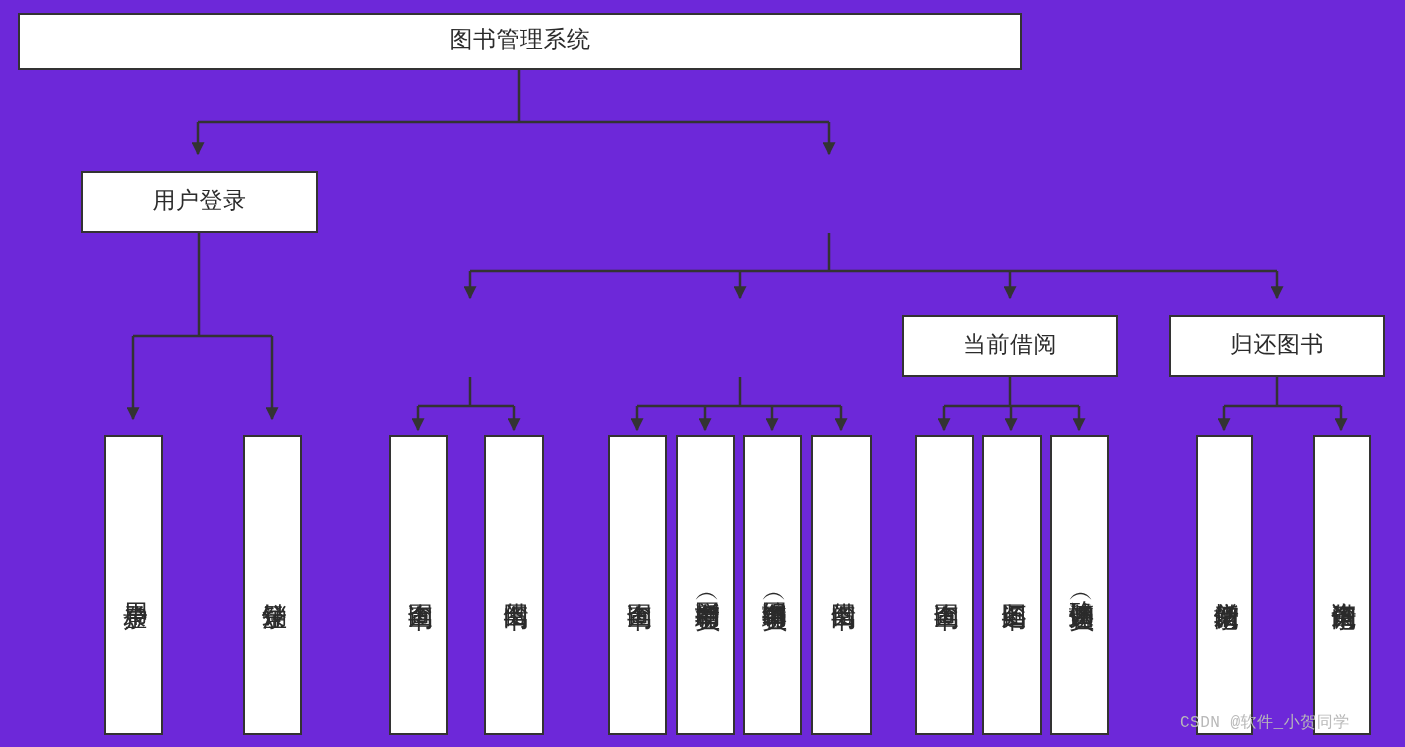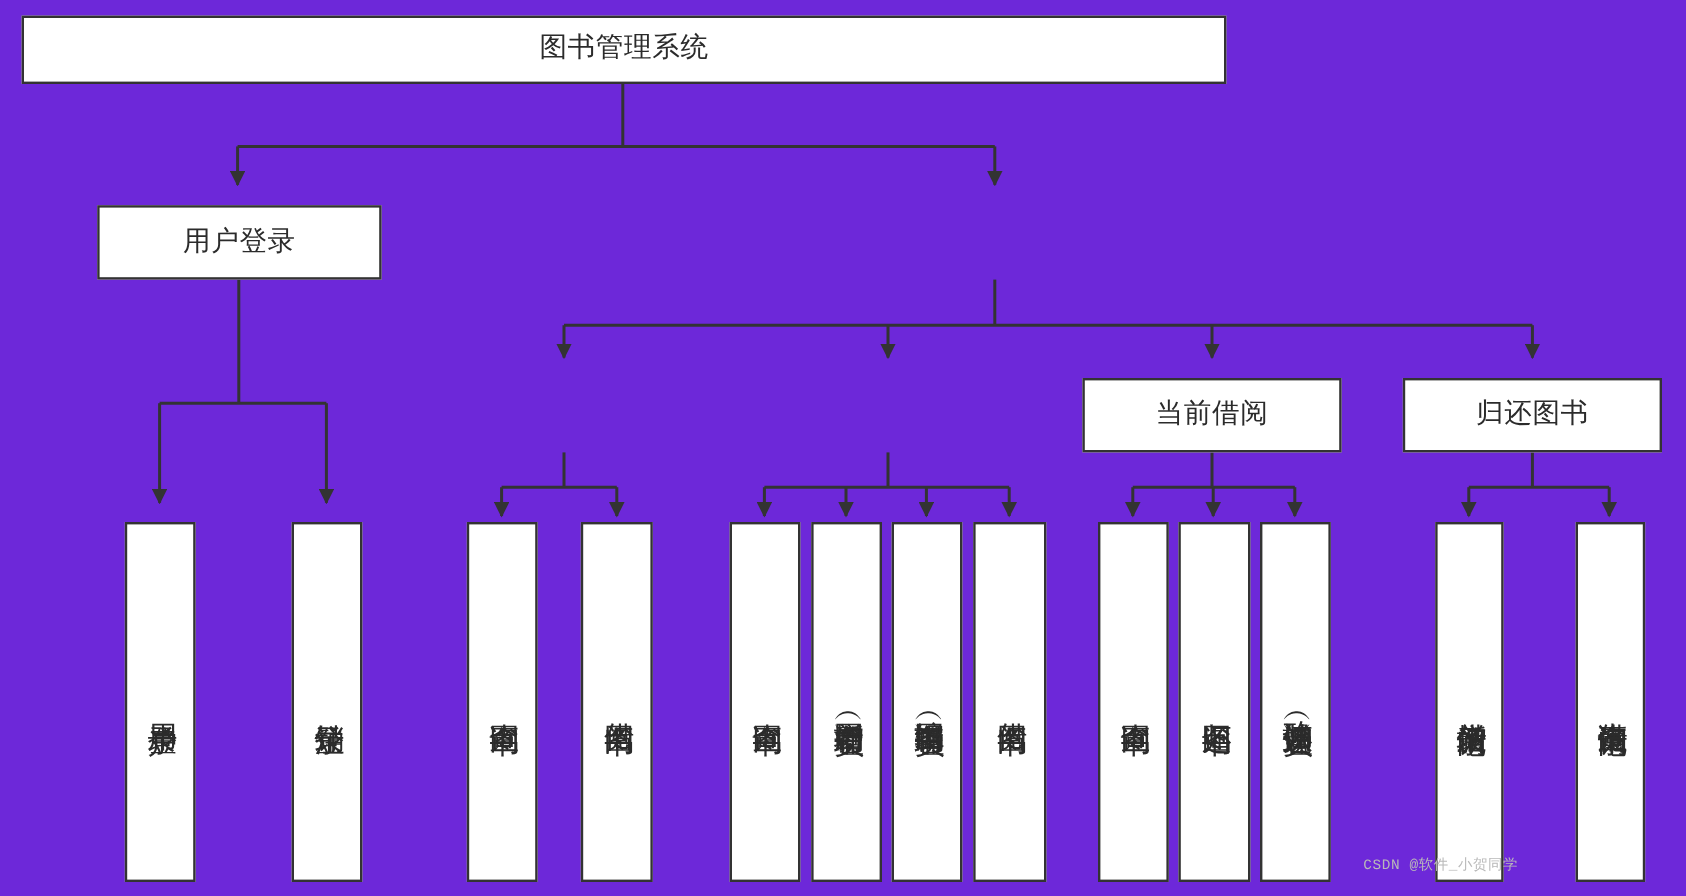--- a/index.html
+++ b/index.html
@@ -60,23 +60,23 @@
   .node.vert .label {
     writing-mode: vertical-rl;
     text-orientation: upright;
     font-size: 25px;
     line-height: 1.08;
     letter-spacing: 1px;
     max-height: 272px;
   }
   .watermark {
     position: absolute;
-    left: 1136px;
+    left: 1180px;
     top: 712px;
-    font-size: 12px;
+    font-size: 16px;
     color: #b9b9b9;
     white-space: nowrap;
     z-index: 5;
     letter-spacing: 0.5px;
   }
 </style>
 </head>
 <body>
 
 <div id="canvas">

